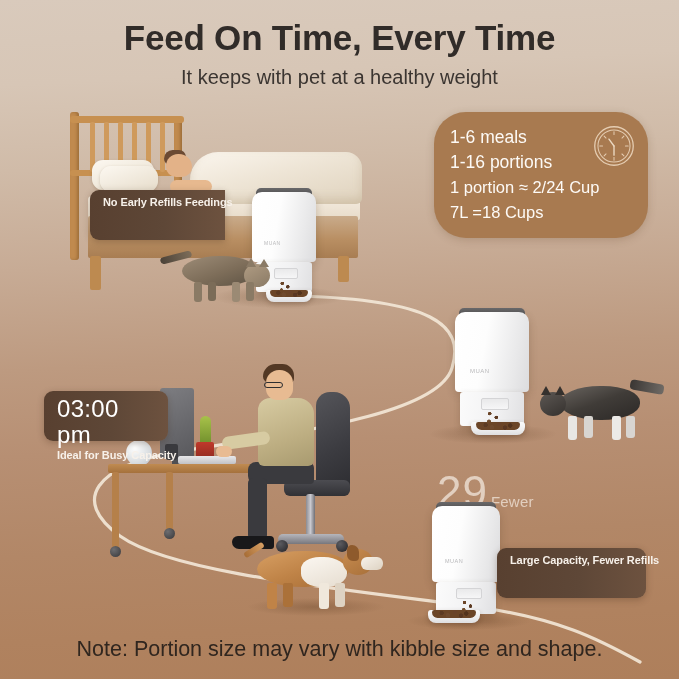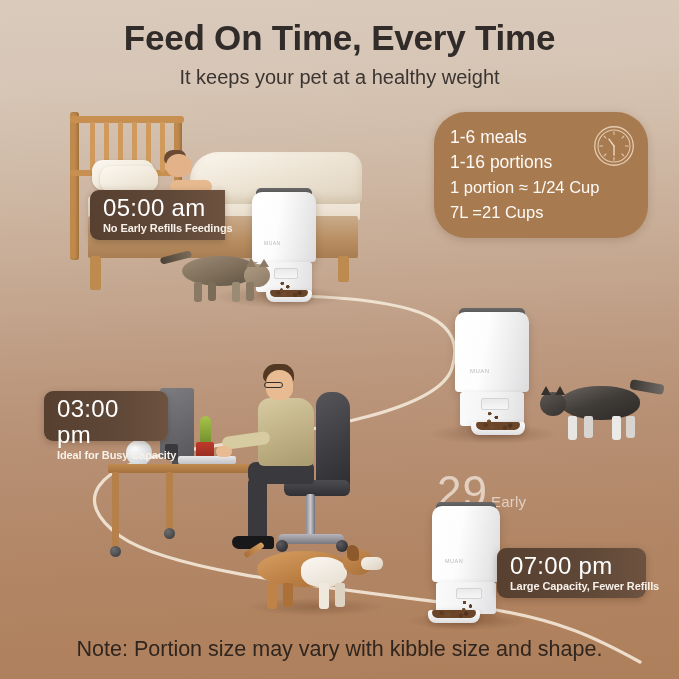--- a/index.html
+++ b/index.html
@@ -384,21 +384,21 @@
     background: radial-gradient(ellipse at center, rgba(85,52,26,.30) 0%, rgba(85,52,26,0) 72%);
     z-index: 9;
   }
 </style>
 </head>
 <body>
 
 <div id="infographic">
 
   <div class="headline">Feed On Time, Every Time</div>
-  <div class="subhead">It keeps your pet at a healthy weight</div>
+  <div class="subhead">It keeps with pet at a healthy weight</div>
 
   <svg class="path-svg" viewBox="0 0 679 679">
     <path d="M 300 296 C 430 300 466 324 452 368 C 438 414 300 432 176 452 C 96 466 70 500 120 536
              C 170 572 330 588 470 606 C 560 618 600 640 640 662" fill="none" stroke="#f2e6d6" stroke-width="3.2" stroke-linecap="round" opacity="0.92"></path>
   </svg>
 
   <div class="scene" id="scene-bed">
 
     <div class="bed-head-post" style="left:0px; top:4px; width:9px; height:148px;"></div>
     <div class="bed-head-post" style="left:104px; top:12px; width:8px; height:100px;"></div>
@@ -443,21 +443,20 @@
     <div class="a-ear" style="left:86px; top:10px; width:0; height:0; border-left:5px solid transparent; border-right:5px solid transparent; border-bottom:9px solid #8a7a65;"></div>
     <div class="a-ear" style="left:99px; top:11px; width:0; height:0; border-left:5px solid transparent; border-right:5px solid transparent; border-bottom:8px solid #8a7a65;"></div>
     <div class="a-tail" style="left:0px; top:6px; width:32px; height:7px; background:linear-gradient(90deg,#4b4238,#7d6d59); transform:rotate(-14deg);"></div>
     <div class="a-leg" style="left:34px; top:34px; width:8px; height:20px; background:#8a7a65;"></div>
     <div class="a-leg" style="left:48px; top:34px; width:8px; height:19px; background:#7b6c58;"></div>
     <div class="a-leg" style="left:72px; top:34px; width:8px; height:20px; background:#9b8a74;"></div>
     <div class="a-leg" style="left:86px; top:34px; width:8px; height:19px; background:#8a7a65;"></div>
   </div>
 
   <div class="callout" id="callout-0500">
-    <div class="time">05:00 am</div>
     <div class="caption">No  Early Refills Feedings</div>
   </div>
 
   <div class="spec-panel">
     <svg class="clock-icon" viewBox="0 0 48 48">
       <circle cx="24" cy="24" r="21" fill="none" stroke="#f0dcc4" stroke-width="1.4"></circle>
       <circle cx="24" cy="24" r="17.5" fill="none" stroke="#f0dcc4" stroke-width="1.1"></circle>
       <g stroke="#f0dcc4" stroke-width="1.1" stroke-linecap="round">
         <line x1="24" y1="8.5" x2="24" y2="11.5"></line>
         <line x1="24" y1="36.5" x2="24" y2="39.5"></line>
@@ -469,22 +468,22 @@
         <line x1="15.3" y1="32.7" x2="13.2" y2="34.8"></line>
       </g>
       <g stroke="#f7e9d6" stroke-width="1.5" stroke-linecap="round">
         <line x1="24" y1="24" x2="18.5" y2="16.5"></line>
         <line x1="24" y1="24" x2="24" y2="34"></line>
       </g>
     </svg>
     <div class="spec-lines">
       <div class="spec-line">1-6 meals</div>
       <div class="spec-line">1-16 portions</div>
-      <div class="spec-line small">1 portion ≈ 1/24 Cup</div>
-      <div class="spec-line small">7L =21 Cups</div>
+      <div class="spec-line small">1 portion ≈ 2/24 Cup</div>
+      <div class="spec-line small">7L =18 Cups</div>
     </div>
   </div>
 
   <div class="ground-shadow" style="left:430px; top:424px; width:126px; height:20px;"></div>
 
   <div class="feeder" id="feeder-mid">
     <div class="lid"></div>
     <div class="hopper" style="width:74px; height:80px;"></div>
     <div class="brandmark" style="left:15px; top:56px; font-size:6px;">MUAN</div>
     <div class="base" style="left:5px; top:80px; width:64px; height:34px;"></div>
@@ -554,35 +553,34 @@
     <div class="a-head" style="left:118px; top:12px; width:22px; height:13px; background:linear-gradient(150deg,#f7f2ea,#ddd2c2); border-radius:6px;"></div>
     <div class="a-ear" style="left:104px; top:0px; width:12px; height:16px; background:#8e5a2c; border-radius:5px 7px 4px 6px;"></div>
     <div class="a-tail" style="left:0px; top:2px; width:22px; height:6px; background:linear-gradient(90deg,#a66c35,#d79f63); transform:rotate(-32deg);"></div>
     <div class="a-leg" style="left:24px; top:38px; width:10px; height:26px; background:#c08347;"></div>
     <div class="a-leg" style="left:40px; top:38px; width:10px; height:24px; background:#ab7139;"></div>
     <div class="a-leg" style="left:76px; top:38px; width:10px; height:26px; background:#f0e8dc;"></div>
     <div class="a-leg" style="left:92px; top:38px; width:10px; height:24px; background:#ded3c3;"></div>
   </div>
 
   <div class="cups-mark">
-    <span class="num">29</span><span class="unit">Early</span>
+    <span class="num">29</span><span class="unit">Fewer</span>
   </div>
 
   <div class="ground-shadow" style="left:408px; top:612px; width:122px; height:18px;"></div>
   <div class="feeder" id="feeder-low">
     <div class="lid"></div>
     <div class="hopper" style="width:68px; height:76px;"></div>
     <div class="brandmark" style="left:13px; top:52px; font-size:5.5px;">MUAN</div>
     <div class="base" style="left:4px; top:76px; width:60px; height:32px;"></div>
     <div class="chute" style="left:24px; top:82px; width:26px; height:11px;"></div>
     <div class="falling" style="left:28px; top:95px; width:15px; height:15px;"></div>
     <div class="bowl" style="left:-4px; top:104px; width:52px; height:13px;"></div>
     <div class="kibble" style="left:0px; top:104px; width:44px; height:8px;"></div>
   </div>
 
   <div class="callout" id="callout-0700">
-    <div class="time">07:00 pm</div>
     <div class="caption">Large Capacity, Fewer Refills</div>
   </div>
 
   <div class="footnote">Note: Portion size may vary with kibble size and shape.</div>
 
 </div>
 
 </body></html>

